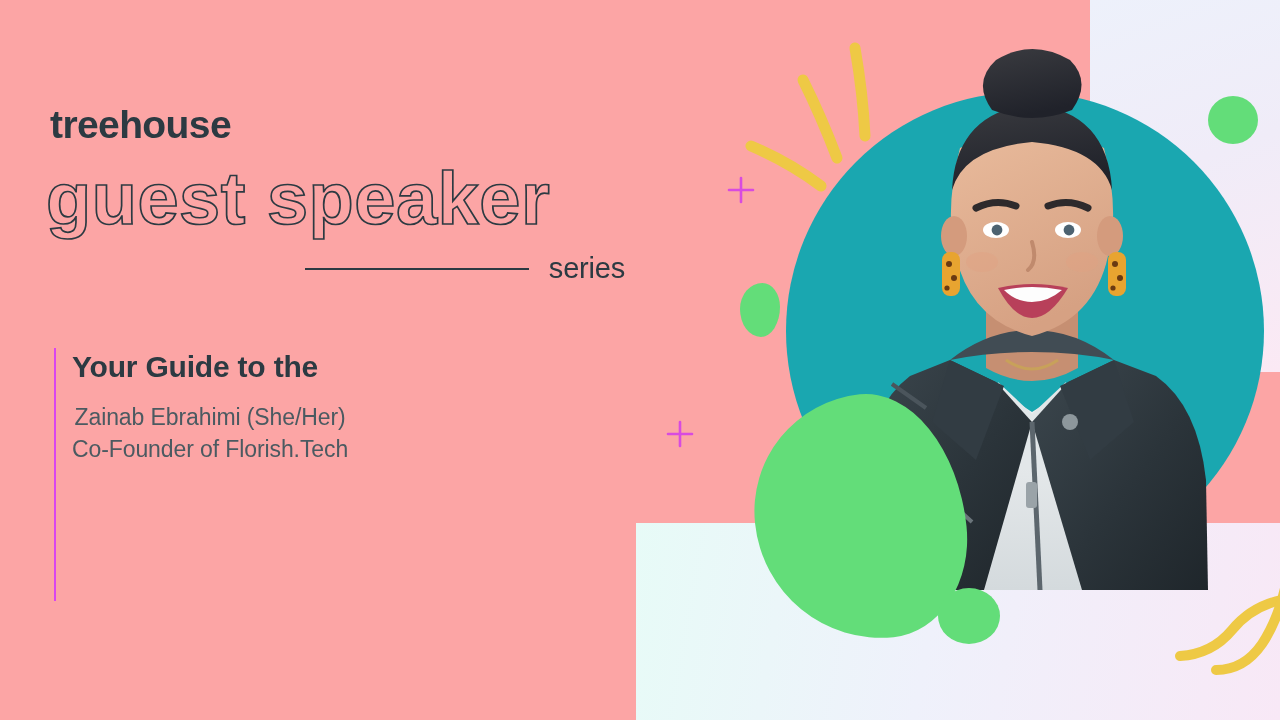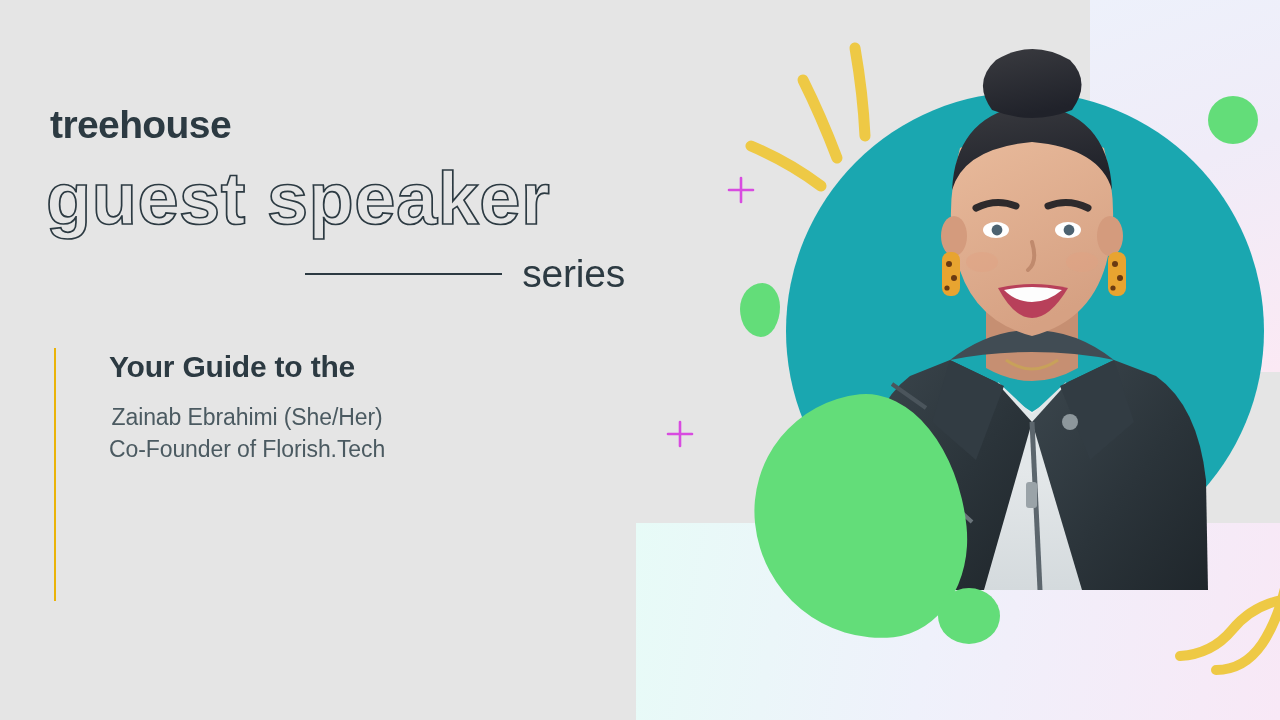--- a/index.html
+++ b/index.html
@@ -10,21 +10,21 @@
   }
   body {
     font-family: "Liberation Sans", sans-serif;
   }
 
   #stage {
     position: relative;
     width: 1280px;
     height: 720px;
     overflow: hidden;
-    background: #e5e5e5;
+    background: #fca5a5;
   }
 
   
   .panel {
     position: absolute;
     pointer-events: none;
   }
   .panel-top-right {
     left: 1090px;
     top: 0;
@@ -141,34 +141,34 @@
     display: flex;
     align-items: center;
     gap: 20px;
   }
   .series-rule {
     flex: 1 1 auto;
     height: 2px;
     background: #2c3a42;
   }
   .series-word {
-    font-size: 39px;
+    font-size: 29px;
     font-weight: 400;
     color: #2c3a42;
     letter-spacing: -0.2px;
     line-height: 1;
   }
 
   .detail-block {
     position: absolute;
     left: 54px;
     top: 348px;
     height: 253px;
-    border-left: 2px solid #eab308;
-    padding-left: 53px;
+    border-left: 2px solid #d946ef;
+    padding-left: 16px;
     box-sizing: border-box;
   }
   .session-title {
     margin: 0;
     font-size: 30px;
     font-weight: 600;
     line-height: 1.28;
     color: #2c3a42;
     letter-spacing: -0.2px;
   }

